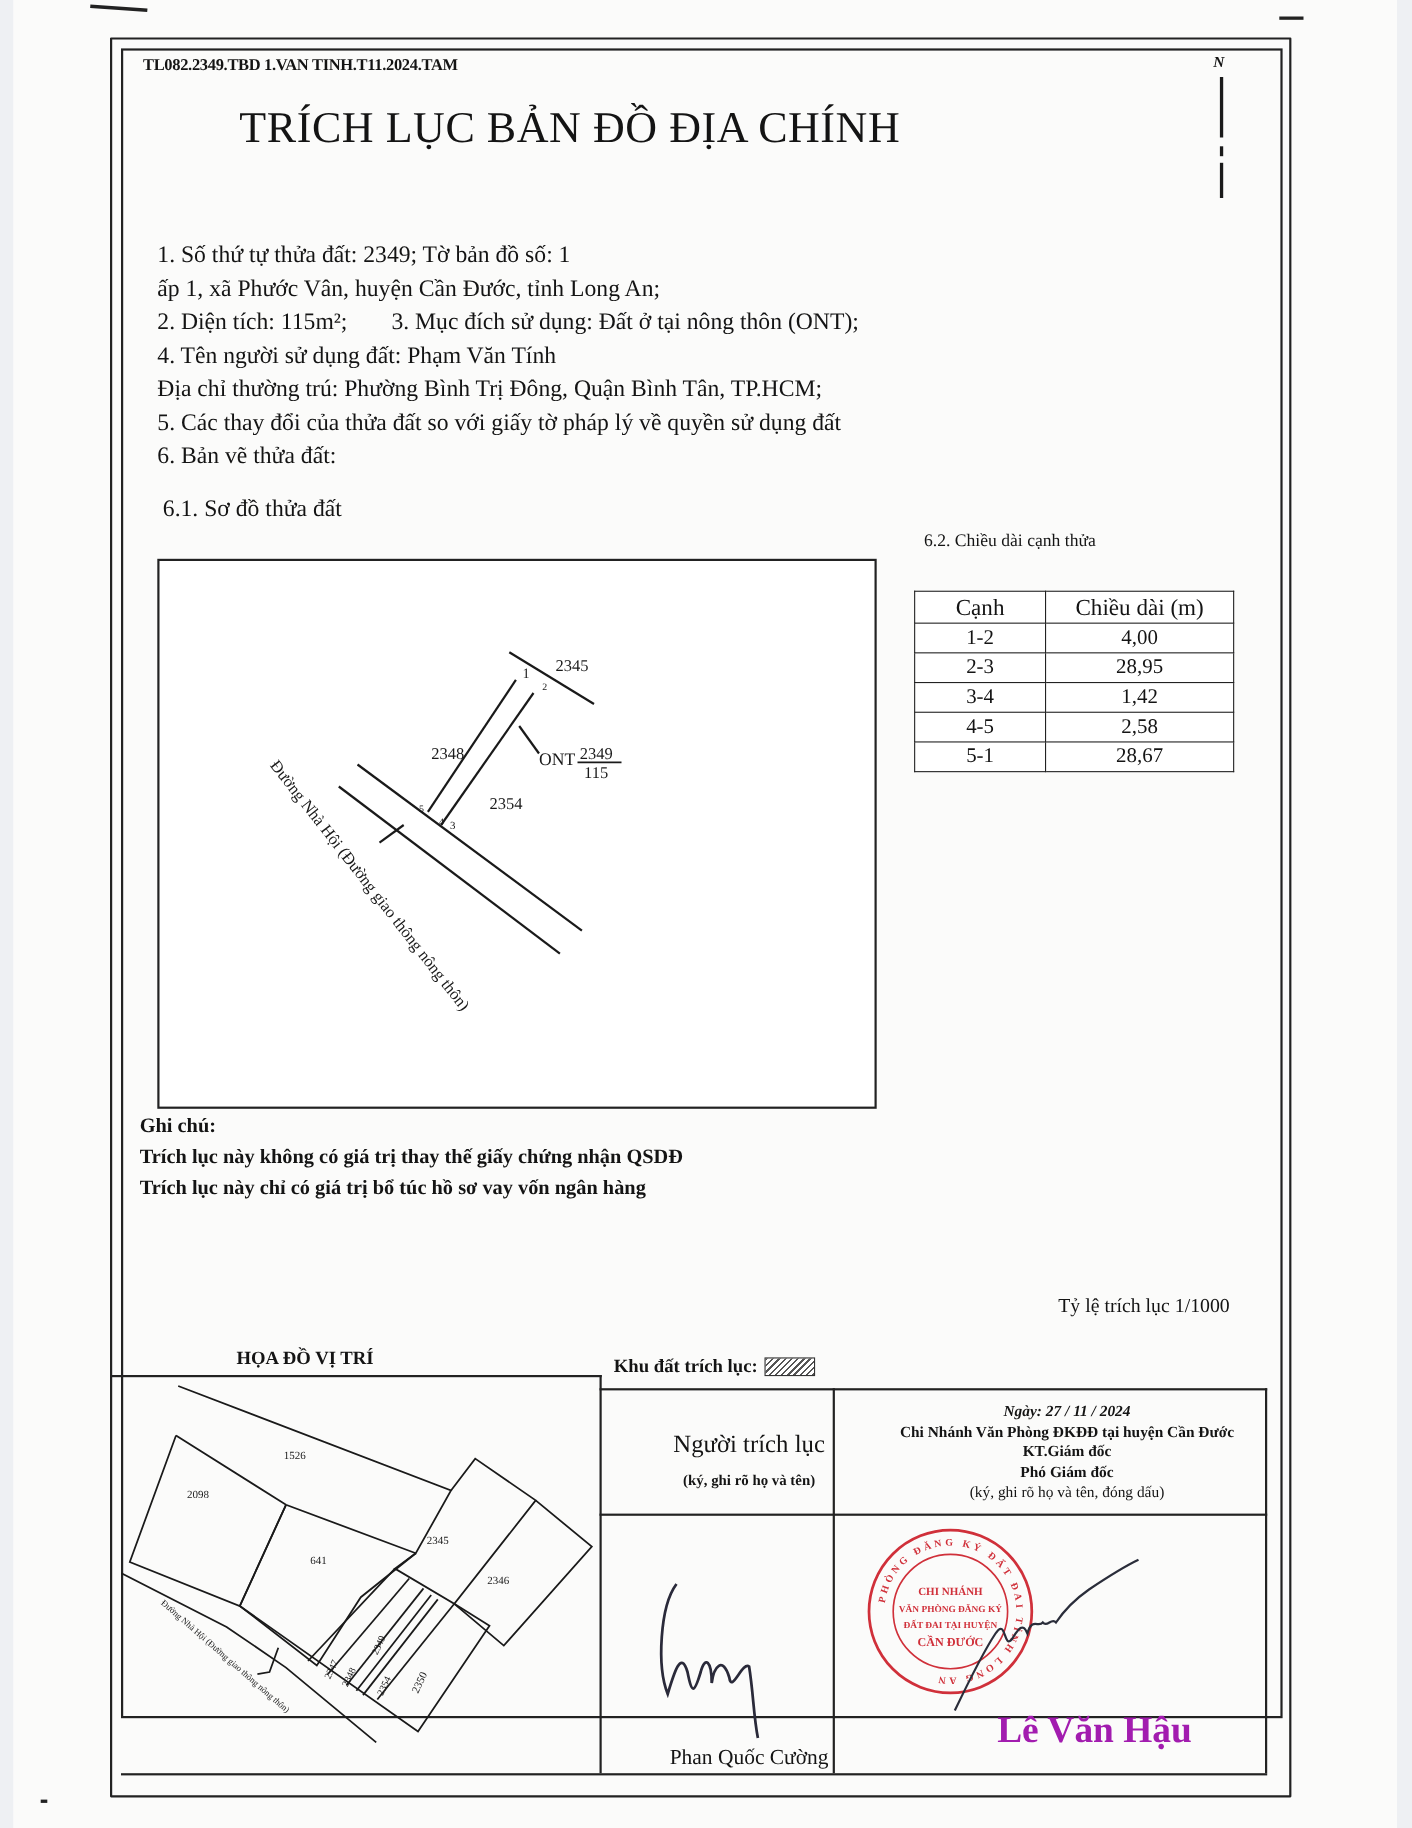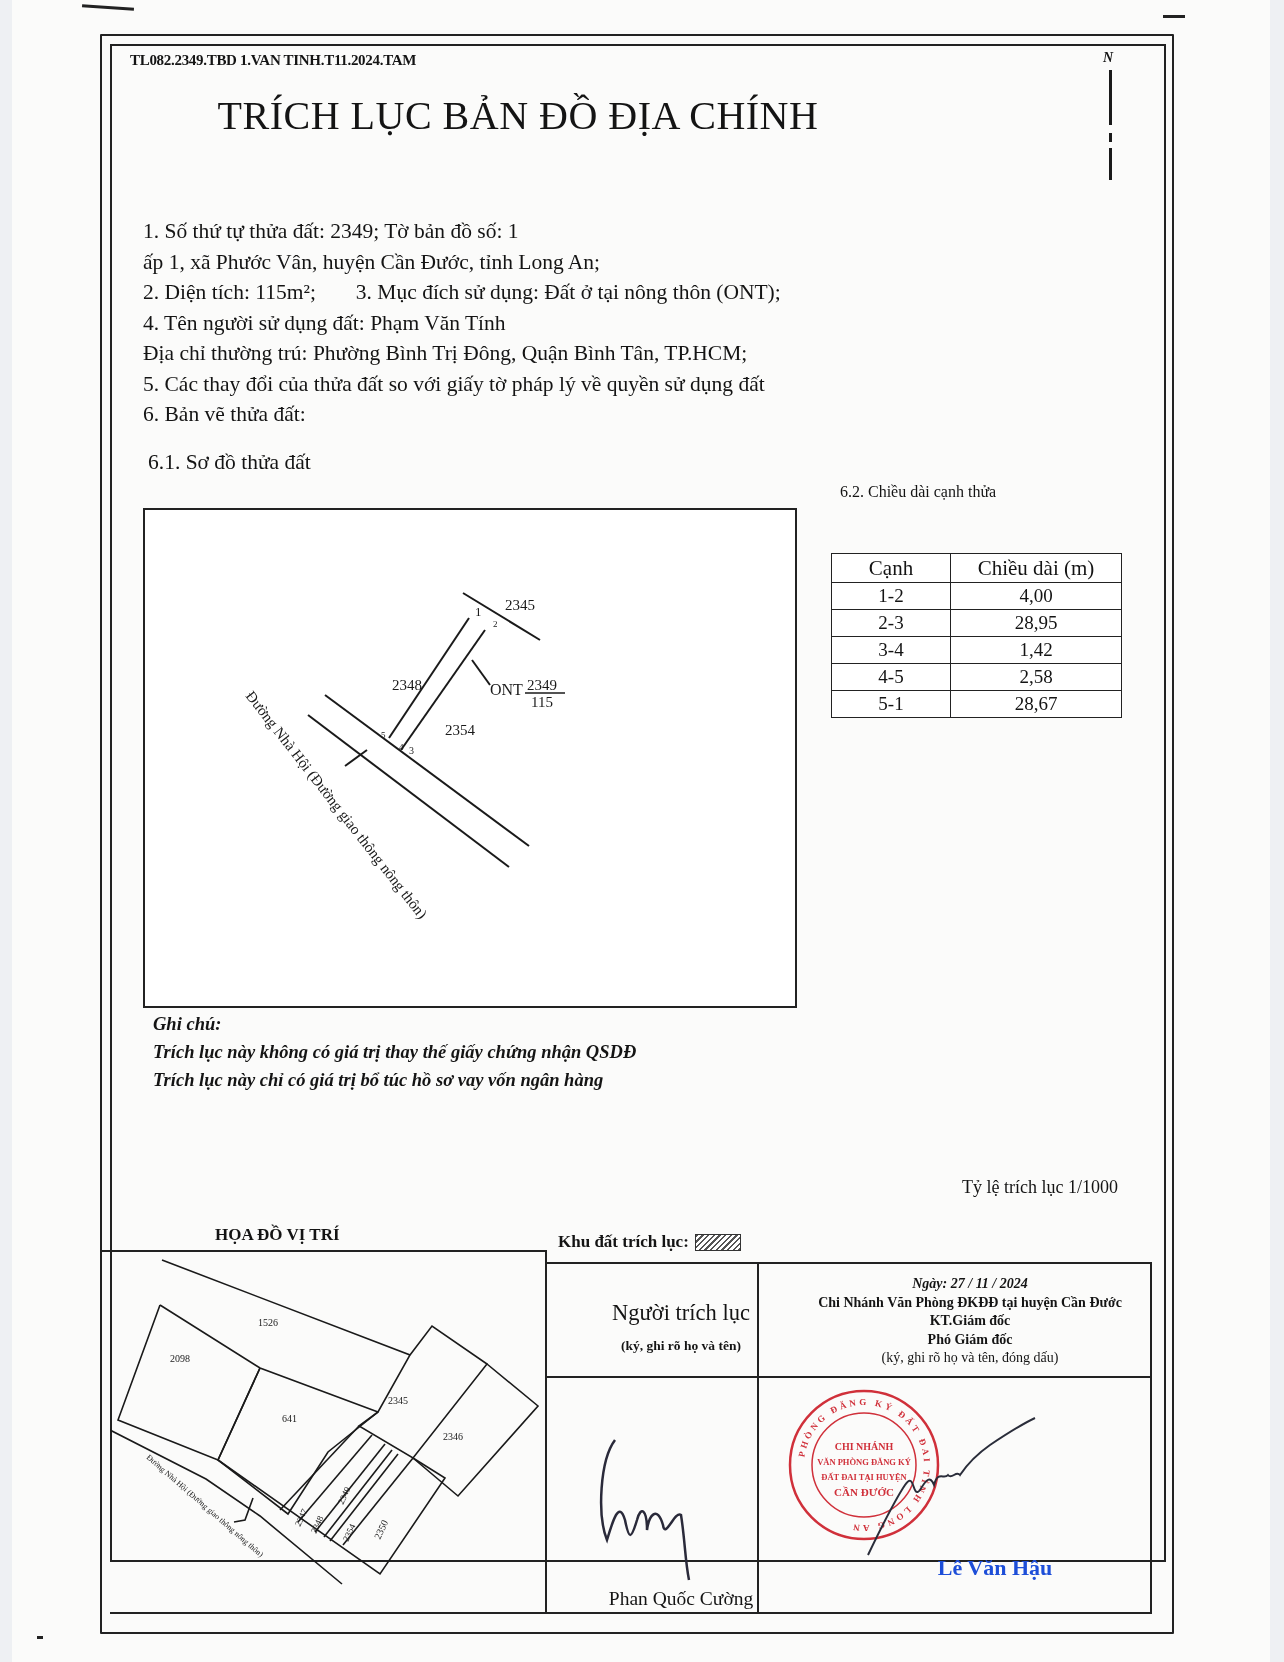--- a/index.html
+++ b/index.html
@@ -28,42 +28,42 @@
   .north { left:1100px; top:50px; width:22px; height:135px; }
   .north .n { position:absolute; left:3px; top:0; font-size:14px; font-weight:bold; font-style:italic; }
   .north .line { position:absolute; left:9px; top:20px; width:3px; height:110px; background:#1a1a1a; }
   .north .gap { position:absolute; left:7px; width:7px; height:8px; background:#fbfbfa; }
   .info { left:143px; top:216px; font-size:21.5px; line-height:30.5px; }
   .info div { white-space:nowrap; }
   .info .sp { display:inline-block; width:40px; }
   .sub61 { left:148px; top:450px; font-size:21.5px; }
   .sub62 { left:840px; top:483px; font-size:16px; }
   .map-box { left:143px; top:508px; width:650px; height:496px; border:2px solid #222; background:#fff; }
-  .len-table { left:831px; top:537px; border-collapse:collapse; font-size:19px; background:#fff;margin-top:16px; }
+  .len-table { left:831px; top:537px; border-collapse:collapse; font-size:19px; background:#fff; }
   .len-table th, .len-table td { border:1.5px solid #222; text-align:center; padding:0; }
   .len-table th { font-weight:normal; font-size:21px; height:28px; }
   .len-table td { height:26px; }
   .len-table .c1 { width:118px; }
   .len-table .c2 { width:170px; }
-  .notes { left:153px; top:1010px; font-size:18.5px; line-height:28px; font-weight:bold;font-style:italic; }
+  .notes { left:127px; top:1010px; font-size:18.5px; line-height:28px; font-weight:bold; }
   .notes div { white-space:nowrap; }
   .hoa-title { left:215px; top:1225px; font-size:17px; font-weight:bold; }
   .khu { left:558px; top:1232px; font-size:17px; font-weight:bold; display:flex; align-items:center; }
   .hatch { display:inline-block; width:44px; height:15px; margin-left:6px; border:1.5px solid #333;
            background:repeating-linear-gradient(-45deg,#555 0 1.5px,#fff 1.5px 4px); }
   .scale { left:962px; top:1177px; font-size:18px; }
   .hline { position:absolute; height:2px; background:#222; }
   .vline { position:absolute; width:2px; background:#222; }
   .cell-text { position:absolute; text-align:center; }
   .nguoi { left:545px; top:1300px; width:272px; font-size:22.5px; }
   .nguoi-sub { left:545px; top:1338px; width:272px; font-size:13.5px; font-weight:bold; }
   .right-head { left:775px; top:1275px; width:390px; font-size:14px; font-weight:bold; line-height:18.5px; }
   .right-head .ngay { font-style:italic; }
   .phan { left:545px; top:1588px; width:272px; font-size:19.5px; }
-  .lehau { left:875px; top:1555px; width:240px; font-size:22px; font-weight:bold; color:#1d4ed8; text-align:center; }
+  .lehau { left:875px; top:1555px; width:240px; font-size:34px; font-weight:bold; color:#a21caf; text-align:center; }
   svg text { font-family:"Liberation Serif", serif; }
 </style>
 </head>
 <body>
 
 <div class="paper"></div>
 
 <div class="mark" style="left:82px;top:6px;width:52px;transform:rotate(4deg);"></div>
 <div class="mark" style="left:1163px;top:15px;width:22px;"></div>
 <div class="mark" style="left:37px;top:1636px;width:6px;"></div>

